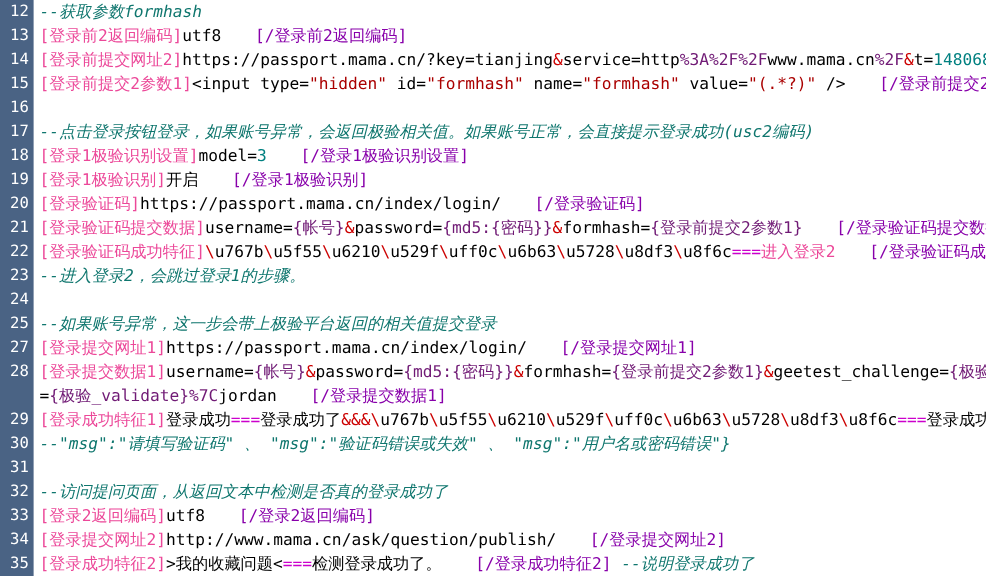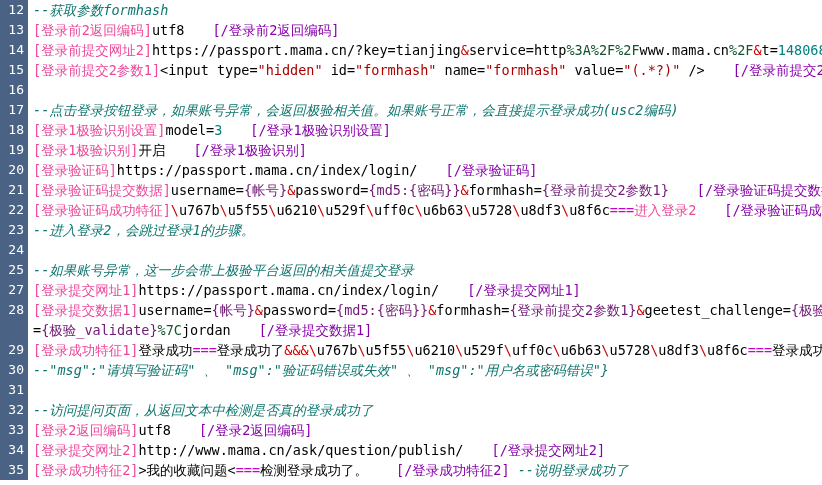--- a/index.html
+++ b/index.html
@@ -45,21 +45,21 @@
     box-sizing:border-box;
   }
 
   
   .t-tag{color:#ec4899;}        
   .t-tagc{color:#8800aa;padding-left:28px;}       
   .t-cmt{color:#0f766e;font-style:italic;}        
   .t-txt{color:#000000;}
   .t-esc{color:#cc0000;}        
   .t-num{color:#008080;}        
-  .t-pct{color:#14532d;}        
+  .t-pct{color:#701a75;}        
   .t-amp{color:#cc0000;}        
   .t-var{color:#701a75;}        
   .t-eq{color:#cc00cc;}         
   .t-str{color:#aa0000;}        
 </style>
 </head>
 <body>
 
 <div id="editor">
     <div class="row">

